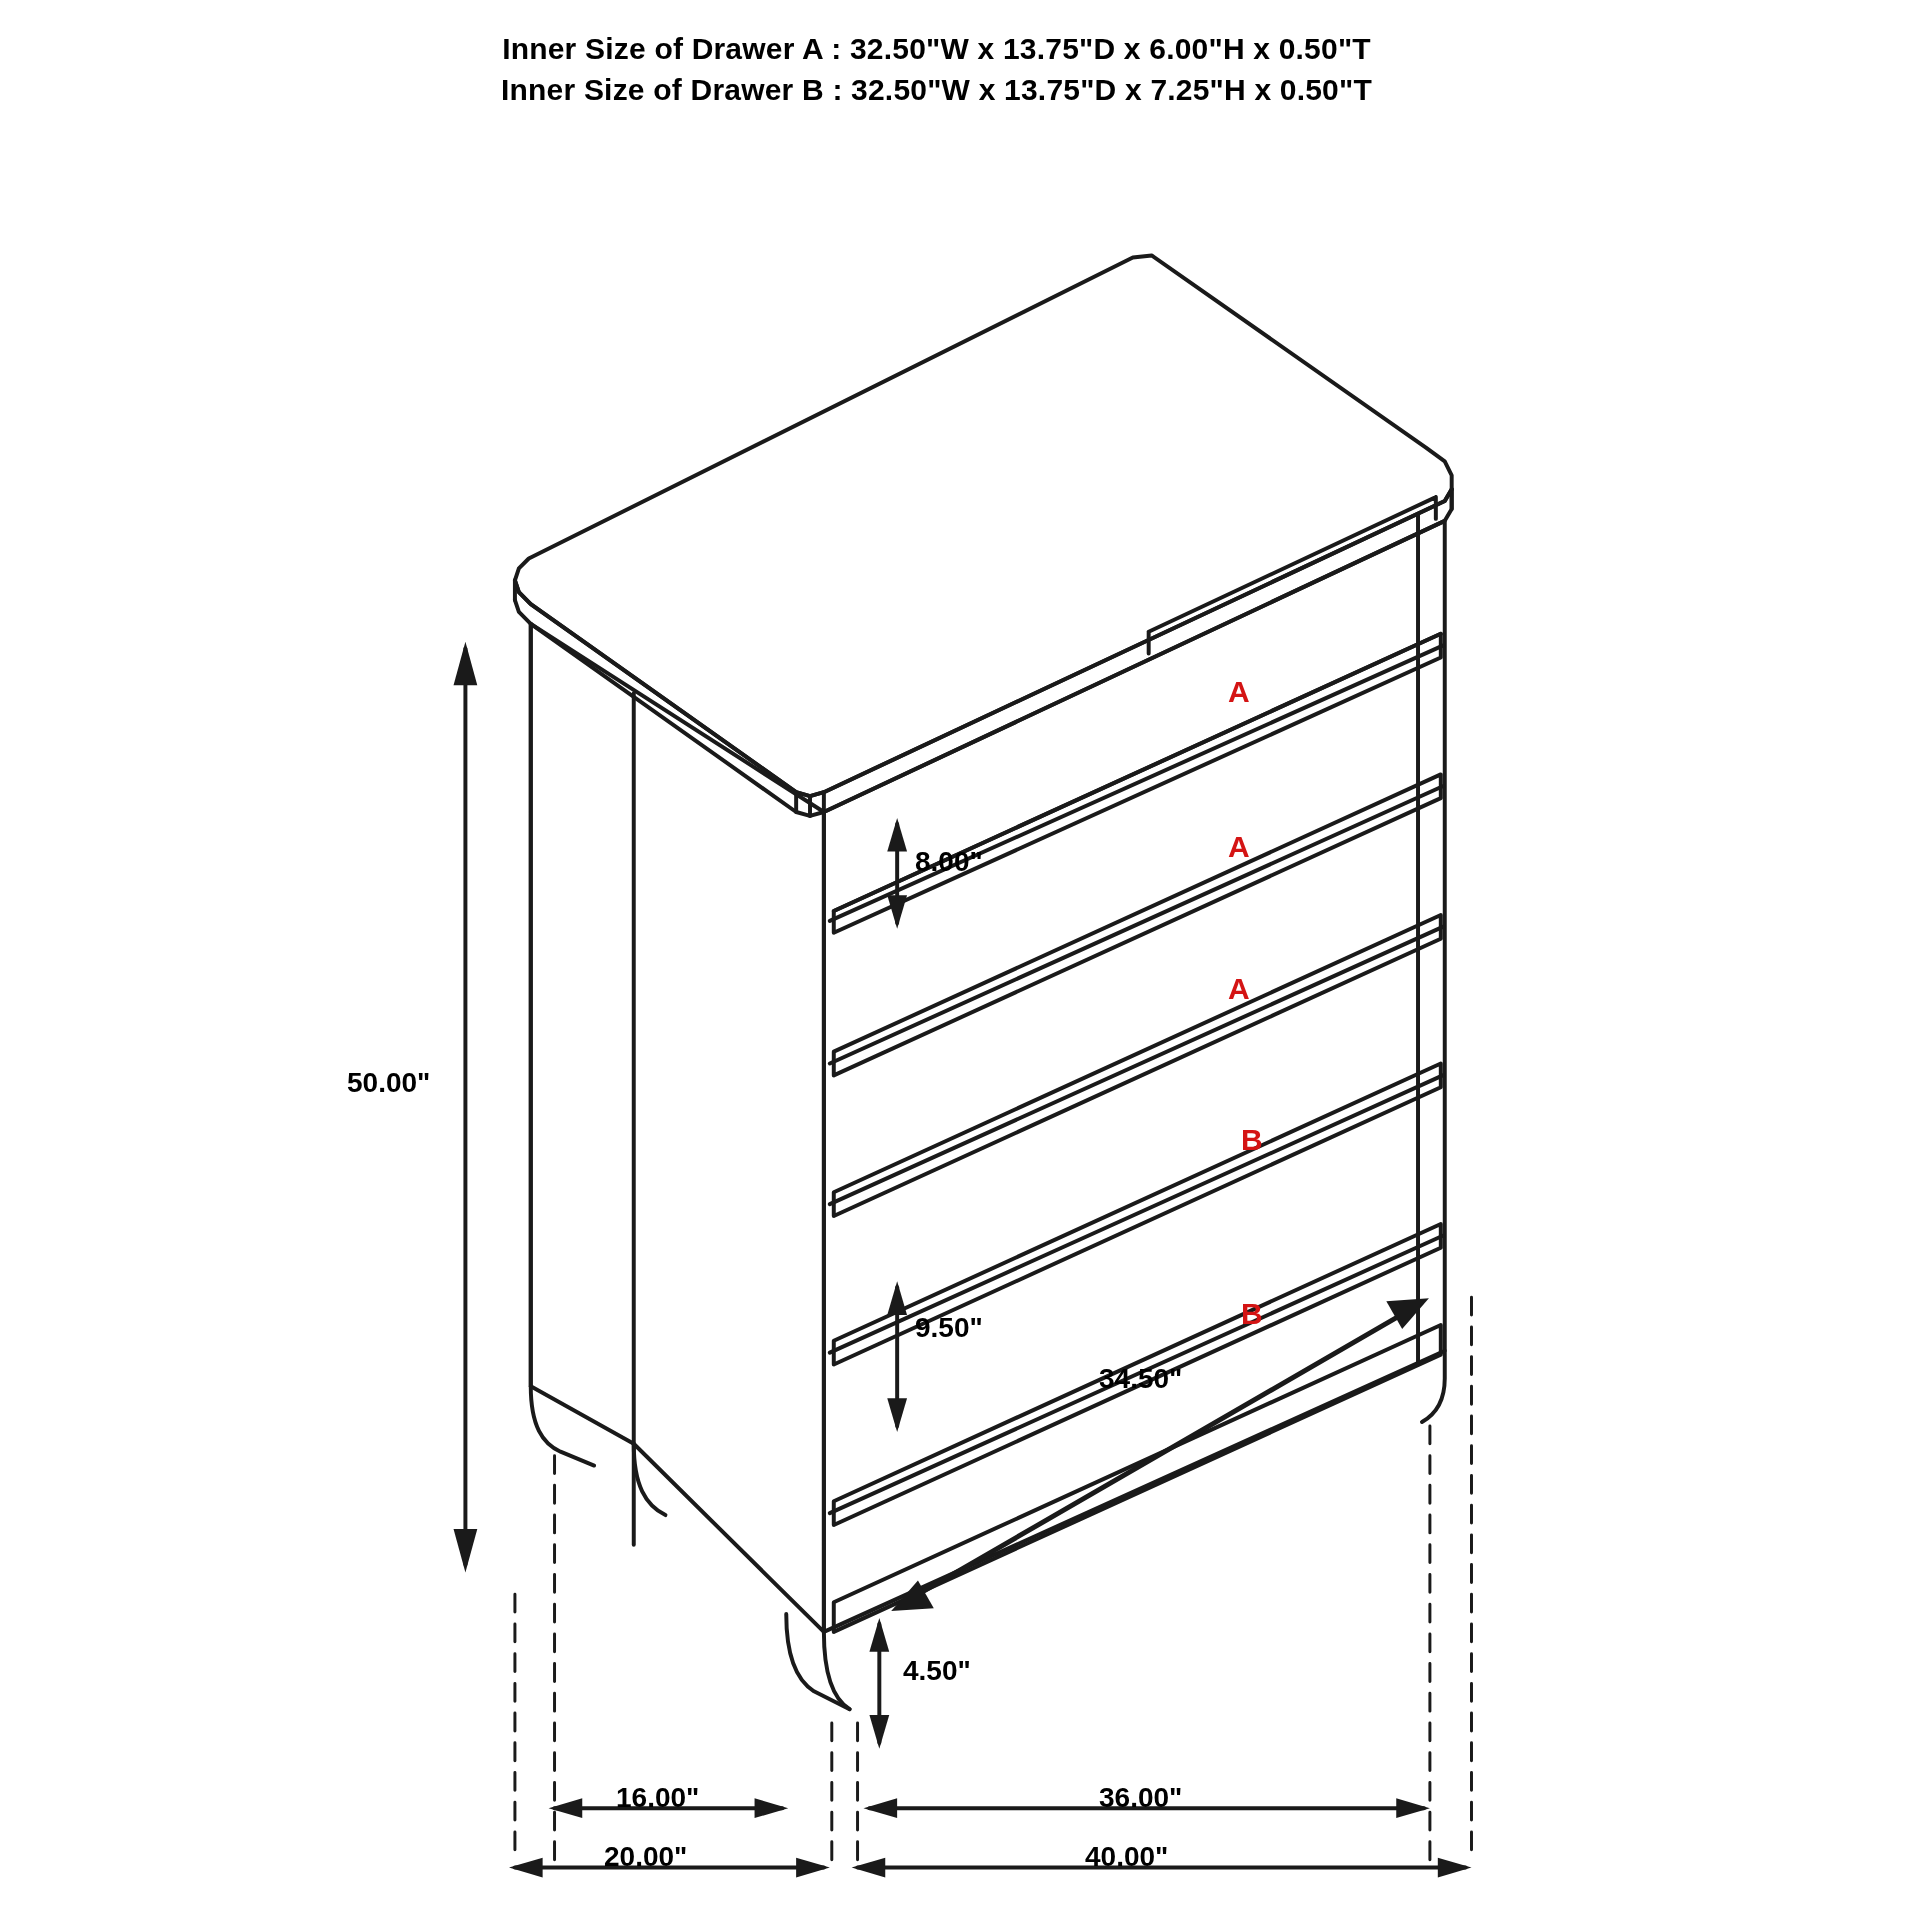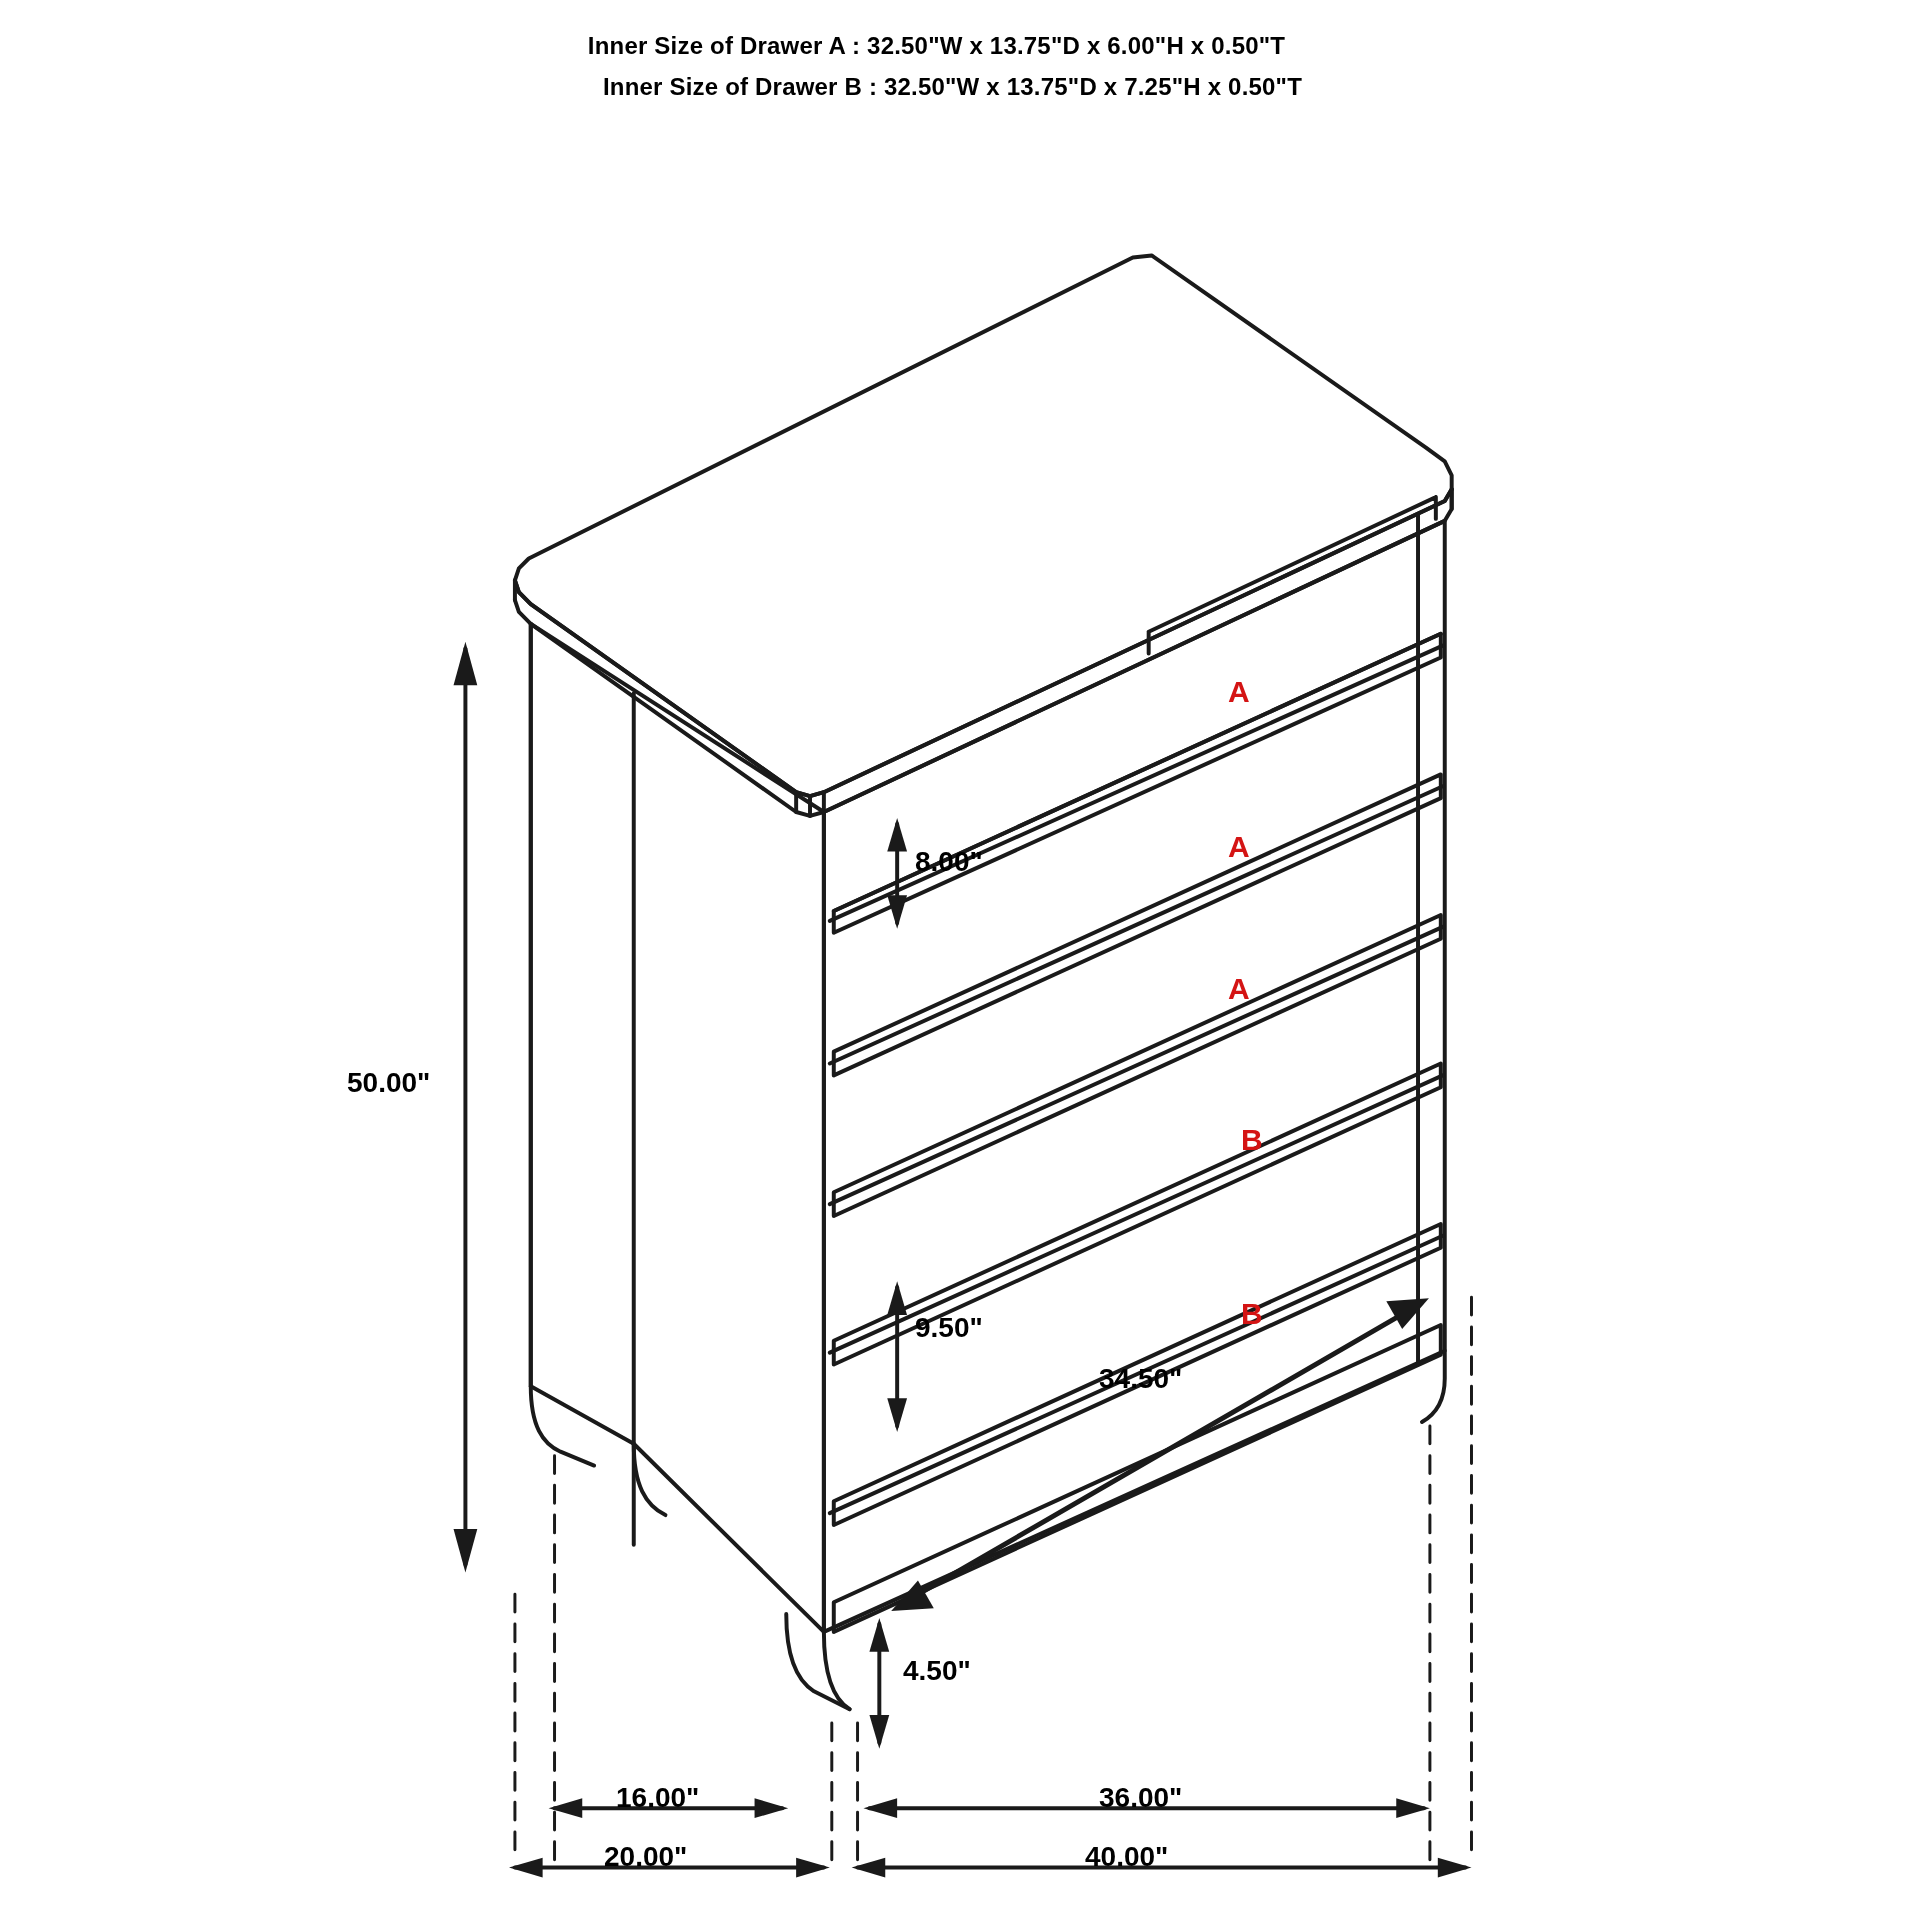--- a/index.html
+++ b/index.html
@@ -14,27 +14,27 @@
     background: #ffffff;
     font-family: "Liberation Sans", sans-serif;
     overflow: hidden;
   }
   .hdr {
     position: absolute;
     left: 0;
     width: 1873px;
     text-align: center;
     font-weight: bold;
-    font-size: 24px;
+    font-size: 30px;
     color: #000;
     letter-spacing: 0.2px;
     white-space: nowrap;
   }
   #hdr1 { top: 32px; }
-  #hdr2 { top: 73px; margin-left: 16px; }
+  #hdr2 { top: 73px; }
 
   svg.draw {
     position: absolute;
     left: 0;
     top: 0;
     width: 1927px;
     height: 1927px;
   }
 
   .lbl {

